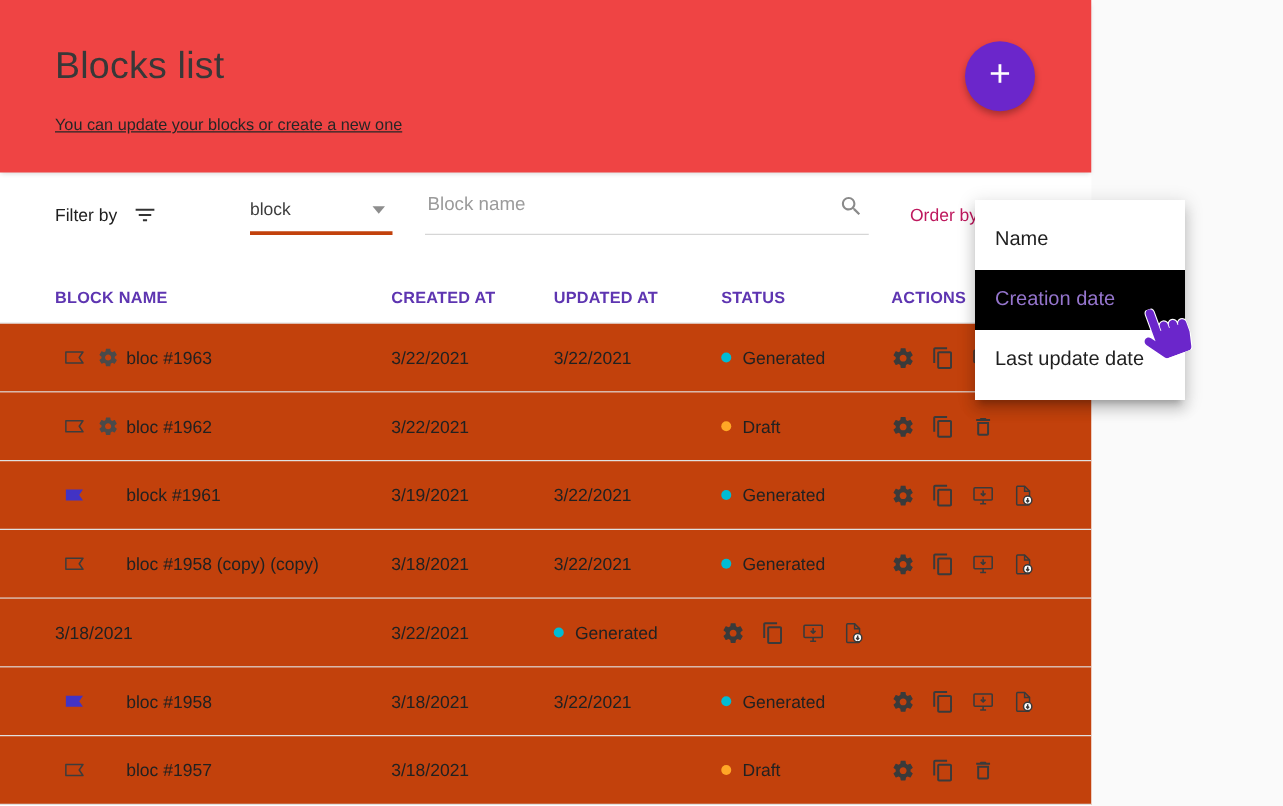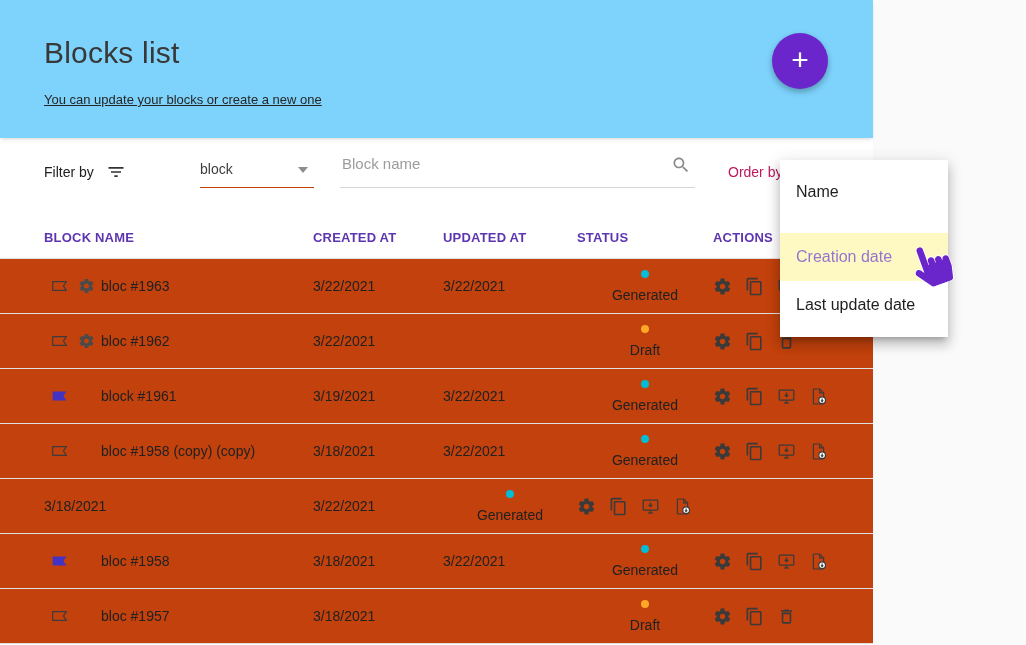--- a/index.html
+++ b/index.html
@@ -3,34 +3,34 @@
 <meta charset="utf-8">
 <style>
   * { margin:0; padding:0; box-sizing:border-box; }
   html,body { width:1026px; height:645px; }
   body { font-family:"Liberation Sans", sans-serif; background:#fafafa; overflow:hidden; }
   .app { position:relative; width:1026px; height:645px; background:#fafafa; }
   .right-panel { position:absolute; left:873px; top:0; width:153px; height:645px; background:#fafafa; }
   .content { position:absolute; left:0; top:0; width:873px; height:645px; background:#ffffff; }
 
   
-  .page-header { position:relative; height:138px; background:#7dd3fc; box-shadow:0 2px 4px -1px rgba(0,0,0,0.16); z-index:2; }
+  .page-header { position:relative; height:138px; background:#ef4444; box-shadow:0 2px 4px -1px rgba(0,0,0,0.16); z-index:2; }
   .page-title { position:absolute; left:44px; top:36px; font-size:30px; font-weight:400; color:#383838; letter-spacing:.2px; }
   .page-subtitle { position:absolute; left:44px; top:92px; font-size:13px; color:#262626;text-decoration:underline; }
   .fab { position:absolute; left:772px; top:33px; width:56px; height:56px; border-radius:50%;
          background:var(--fab); border:none; cursor:pointer; box-shadow:0 3px 6px rgba(0,0,0,.3);
          color:#fff; display:flex; align-items:center; justify-content:center; }
   .fab .plus { font-size:30px; font-weight:300; line-height:1; margin-top:-2px; }
 
   
   .toolbar { position:relative; height:78px; background:#fff; }
   .filter-label { position:absolute; left:44px; top:26px; font-size:14px; color:#202020;text-align:right; }
   .filter-icon { position:absolute; left:106px; top:24px; width:20px; height:20px; cursor:pointer; }
   .type-select { position:absolute; left:200px; top:12px; width:114px; height:38px;
-                 border-bottom:1px solid #c2410c; cursor:pointer; }
+                 border-bottom:3px solid #c2410c; cursor:pointer; }
   .type-select .value { position:absolute; left:0; bottom:10px; font-size:14px; color:#3d3d3d; }
   .type-select .caret { position:absolute; right:6px; bottom:14px; width:0; height:0;
                  border-left:5px solid transparent; border-right:5px solid transparent; border-top:6px solid #8d8d8d; }
   .search-field { position:absolute; left:340px; top:2px; width:355px; height:48px; border-bottom:1px solid #d6d6d6; }
   .search-field input { width:100%; height:100%; border:none; outline:none; background:transparent;
                  font-family:"Liberation Sans", sans-serif; font-size:15px; color:#333; padding:0 30px 0 2px; }
   .search-field input::placeholder { color:#9b9b9b; }
   .search-icon { position:absolute; right:4px; top:15px; width:20px; height:20px; }
   .order-by-label { position:absolute; left:728px; top:26px; font-size:14px; color:#be185d; white-space:nowrap; }
 
@@ -38,30 +38,30 @@
   .thead { display:grid; grid-template-columns:269px 130px 134px 136px 1fr; padding-left:44px;
            height:43px; align-items:center; border-bottom:1px solid #e0e0e0; }
   .hcol { font-size:13px; font-weight:bold; color:var(--accent); letter-spacing:.2px; }
   .trow { display:grid; grid-template-columns:269px 130px 134px 136px 1fr; padding-left:44px;
           height:55px; align-items:center; border-bottom:1px solid #e0e0e0; font-size:14px; color:#212121; background:#c2410c; }
   .name-cell { position:relative; height:100%; }
   .flag { position:absolute; left:6px; top:50%; transform:translateY(-50%); width:19px; height:19px; }
   .flag svg, .badge svg, .aicon svg, .filter-icon svg, .search-icon svg { display:block; width:100%; height:100%; }
   .badge { position:absolute; left:34px; top:50%; transform:translateY(-50%); width:17px; height:17px; }
   .bname { position:absolute; left:57px; top:50%; transform:translateY(-50%); white-space:nowrap; }
-  .status-cell { display:flex; align-items:center; gap:9px;flex-direction:column; }
+  .status-cell { display:flex; align-items:center; gap:9px; }
   .dot { width:8px; height:8px; border-radius:50%; flex-shrink:0; }
   .actions-cell { display:flex; gap:13px; align-items:center; }
   .aicon { width:19px; height:19px; cursor:pointer; }
 
   
   .menu { position:absolute; left:780px; top:160px; width:168px; background:#fff; padding:8px 0; z-index:10;
           box-shadow:0 5px 5px -3px rgba(0,0,0,.2), 0 8px 10px 1px rgba(0,0,0,.14), 0 3px 14px 2px rgba(0,0,0,.12); }
   .menu-item { height:48px; line-height:48px; padding:0 16px; font-size:16px; color:#1f1f1f; cursor:pointer; white-space:nowrap; }
-  .menu-item.selected { background:#fef9c3; color:var(--menu-selected);margin-top:17px; }
+  .menu-item.selected { background:#000000; color:var(--menu-selected); }
 
   
   .cursor { position:absolute; left:913px; top:244px; width:38px; height:42px; z-index:11; transform:rotate(-20deg); }
   .cursor svg { display:block; width:100%; height:100%; }
 </style>
 </head>
 <body>
 
 <div class="app">
   <div class="right-panel"></div>

